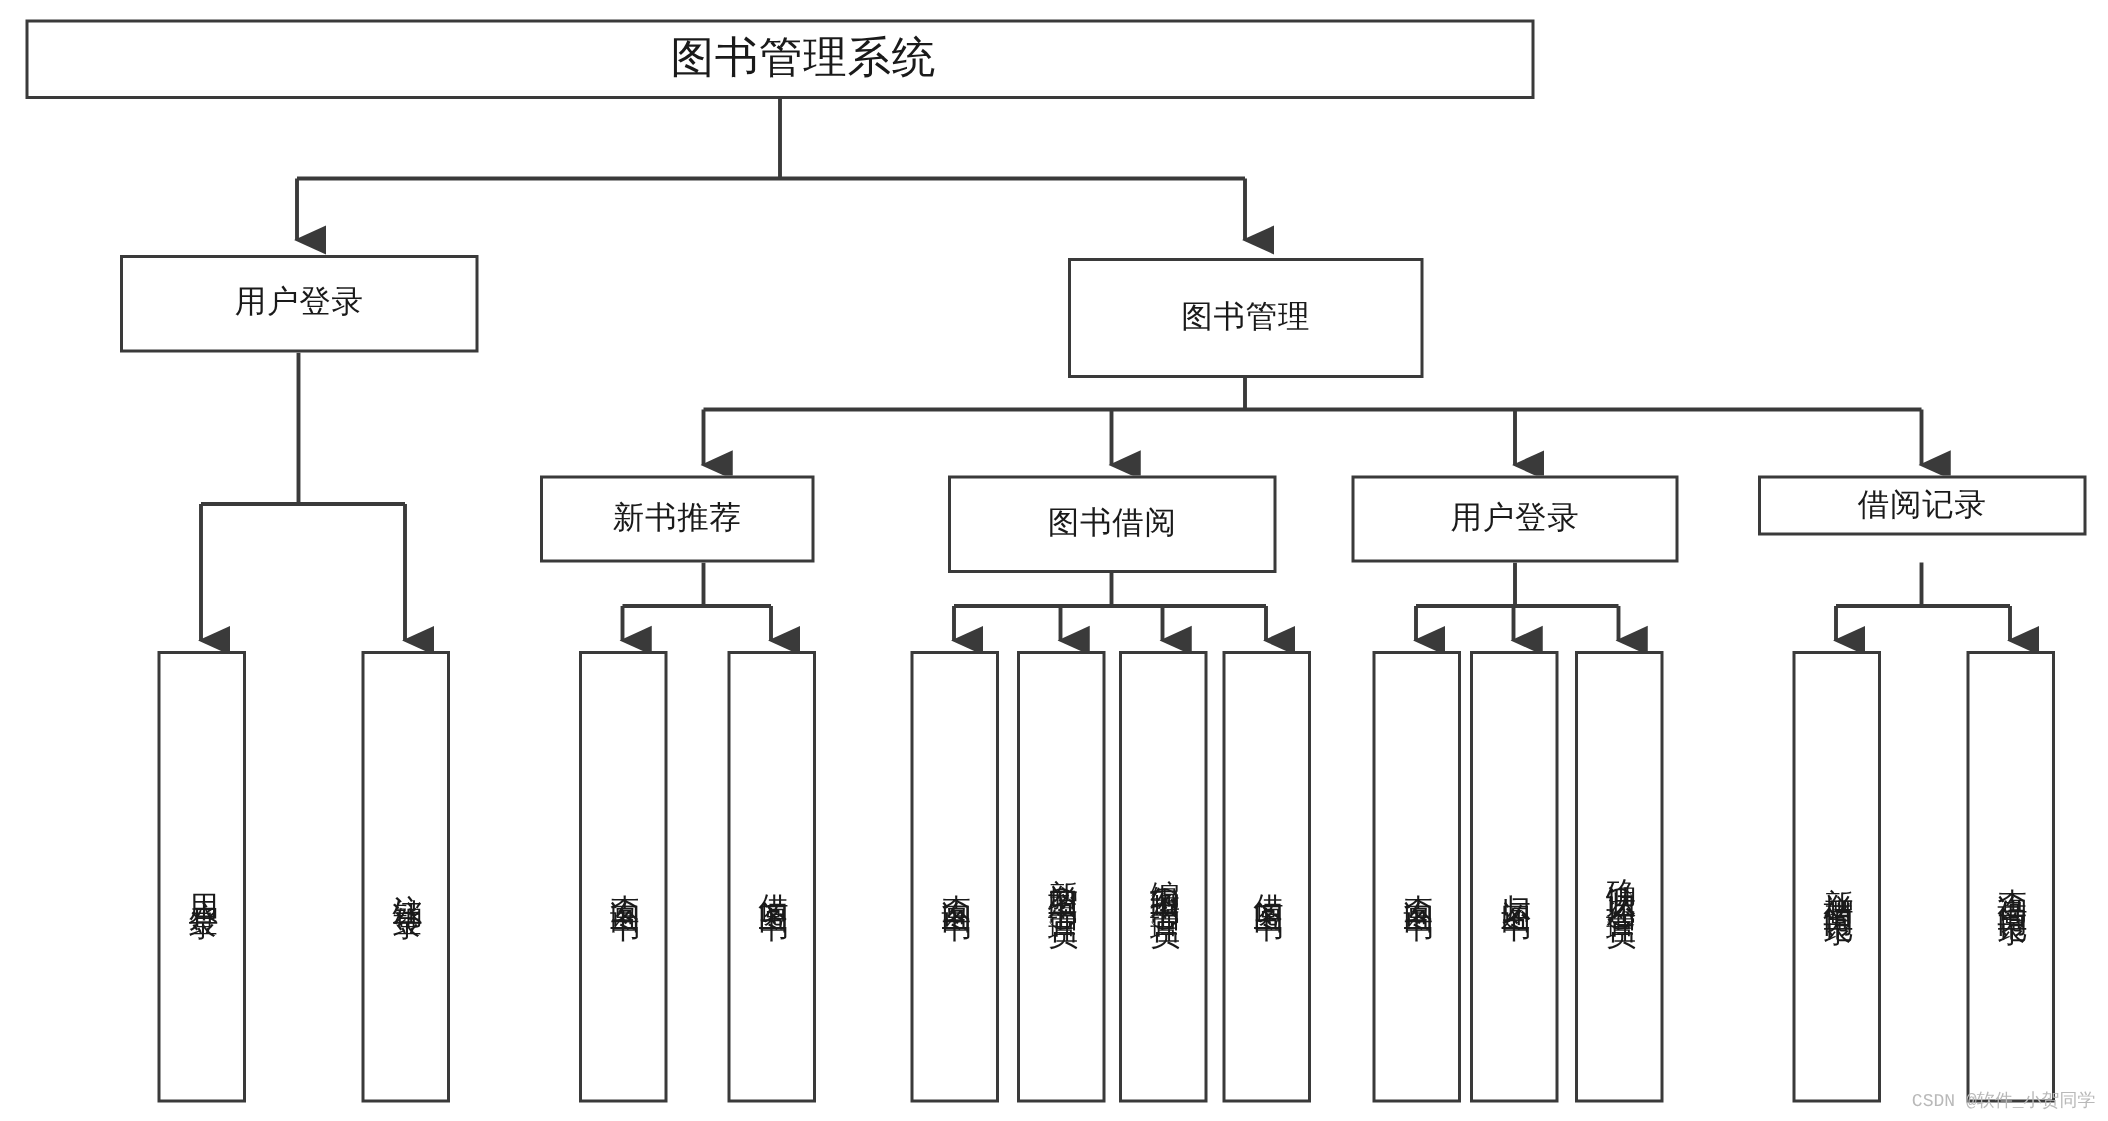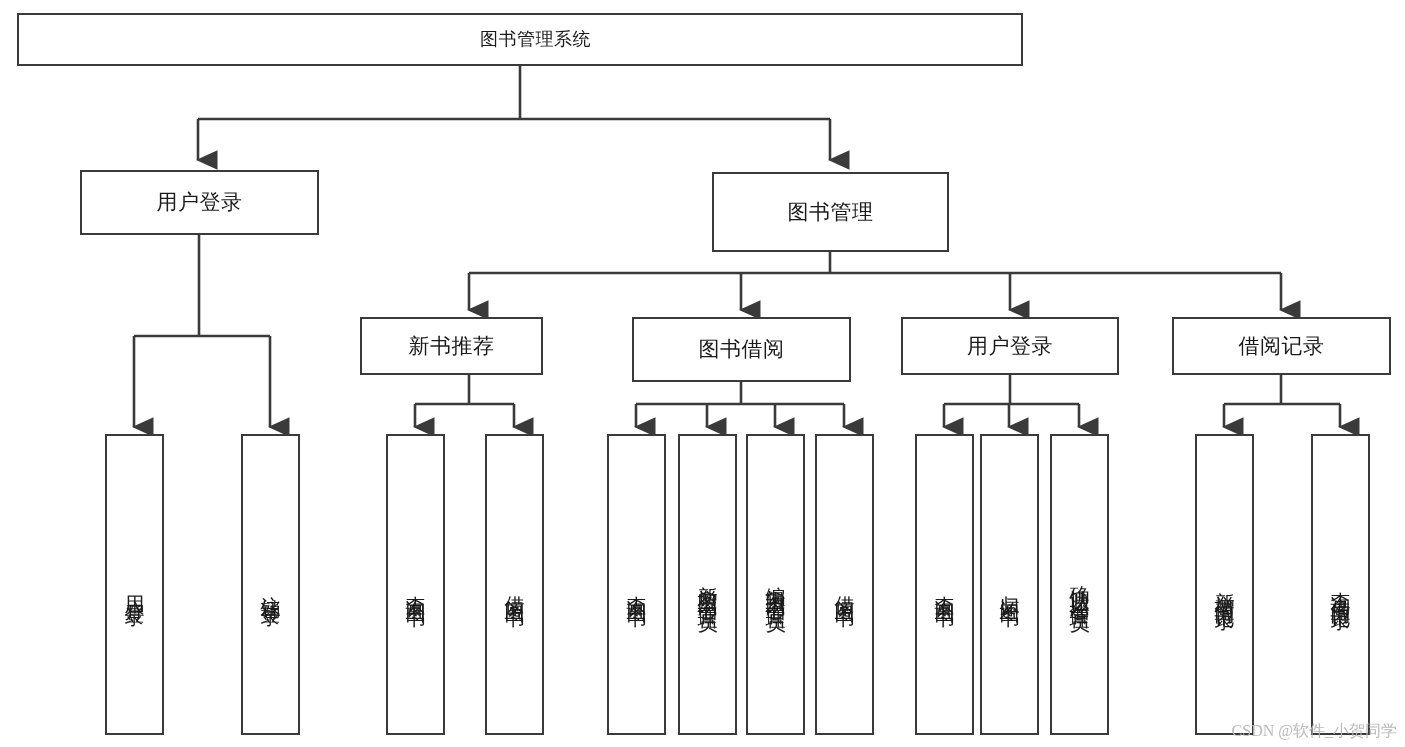--- a/index.html
+++ b/index.html
@@ -39,46 +39,46 @@
     display: block;
     text-align: center;
     line-height: 1.18;
     letter-spacing: 0.5px;
   }
   
   .node.h .node-label {
     font-size: 21px;
   }
   .node.root .node-label {
-    font-size: 18px;
+    font-size: 29px;
     margin-left: 31px;
   }
   
   .node.v {
     align-items: center;
     justify-content: center;
     padding-top: 6px;
   }
   .node.v .node-label {
     writing-mode: vertical-rl;
     text-orientation: upright;
     font-size: 20px;
     line-height: 1.06;
     letter-spacing: 4px;
     white-space: nowrap;
   }
   .watermark {
     position: absolute;
     right: 8px;
     bottom: 5px;
-    font-size: 16px;
+    font-size: 12px;
     color: #b9b9b9;
     z-index: 5;
     white-space: nowrap;
-    font-family: Liberation Serif, serif;
+    font-family: Liberation Mono, monospace;
   }
 </style>
 </head>
 <body>
 
 <div id="canvas">
 
   <svg id="edges" viewBox="0 0 1405 747" xmlns="http://www.w3.org/2000/svg">
     <defs>
       <marker id="arrow" viewBox="0 0 12 12" refX="6" refY="10" markerWidth="9" markerHeight="9" orient="auto-start-reverse">
@@ -143,21 +143,21 @@
 
   <div class="node h" style="left:360px; top:317px; width:183px; height:58px;">
     <span class="node-label">新书推荐</span>
   </div>
   <div class="node h" style="left:632px; top:317px; width:219px; height:65px;">
     <span class="node-label">图书借阅</span>
   </div>
   <div class="node h" style="left:901px; top:317px; width:218px; height:58px;">
     <span class="node-label">用户登录</span>
   </div>
-  <div class="node h" style="left:1172px; top:317px; width:219px; height:58px;">
+  <div class="node h" style="left:1172px; top:317px; width:219px; height:40px;">
     <span class="node-label">借阅记录</span>
   </div>
 
   <div class="node v" style="left:105px; top:434px; width:59px; height:301px;">
     <span class="node-label">用户登录</span>
   </div>
   <div class="node v" style="left:241px; top:434px; width:59px; height:301px;">
     <span class="node-label">注销登录</span>
   </div>
 

